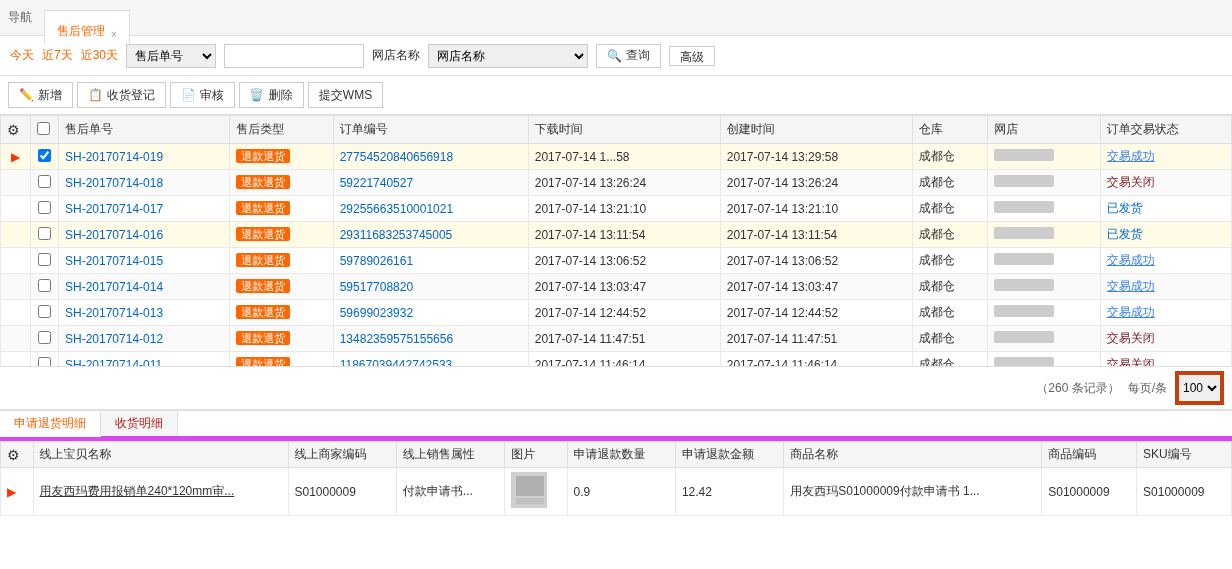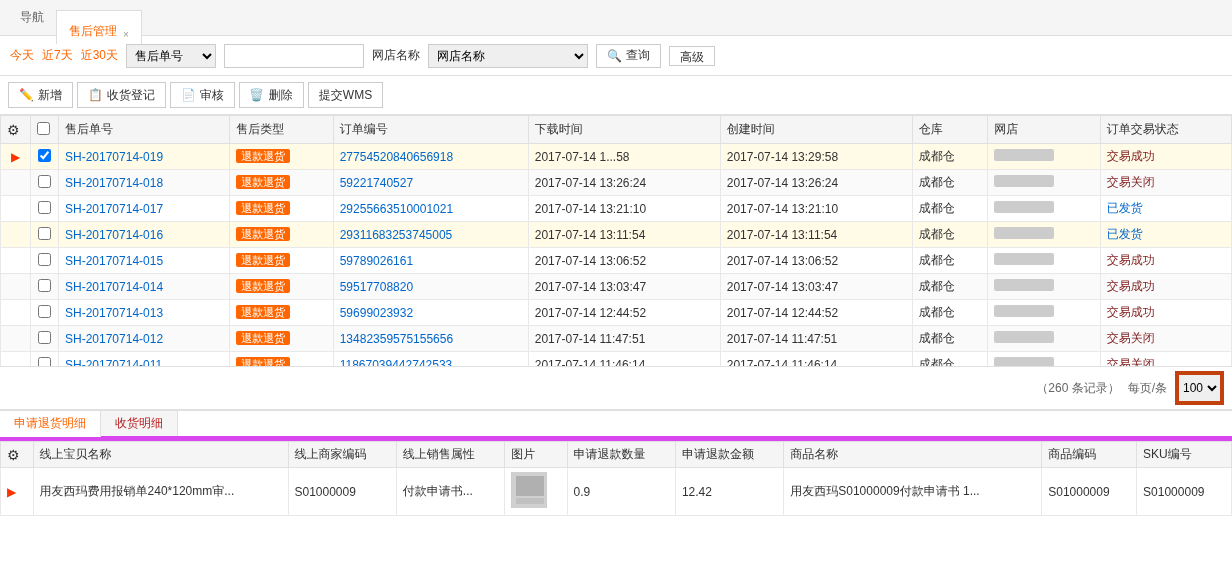--- a/index.html
+++ b/index.html
@@ -5,21 +5,21 @@
     * { margin: 0; padding: 0; box-sizing: border-box; }
     body { font-family: "Microsoft YaHei", Arial, sans-serif; font-size: 12px; background: #f0f0f0; color: #333; }
 
     
     .top-nav {
       display: flex;
       align-items: center;
       background: #f5f5f5;
       border-bottom: 1px solid #ddd;
       height: 36px;
-      padding: 0 12px;
+      padding: 0 0;
       gap: 4px;
     }
     .nav-label {
       color: #666;
       padding: 0 8px;
       font-size: 12px;
     }
     .tab-active {
       background: #fff;
       border: 1px solid #ddd;
@@ -194,21 +194,21 @@
     }
     .checkbox-cell { text-align: center; width: 28px; }
     .order-num { color: #0066cc; }
     .tag-tuikuan {
       background: #ff6600;
       color: #fff;
       padding: 1px 5px;
       border-radius: 2px;
       font-size: 11px;
     }
-    .status-success { color: #7f1d1d; }
+    .status-success { color: #3b82f6; text-decoration: underline; }
     .status-closed { color: #7f1d1d; text-align: right; }
     .status-shipped { color: #0066cc; margin-top: 24px; }
     .red-arrow { color: #ff3300; font-size: 12px; }
 
     
     .pagination-bar {
       display: flex;
       align-items: center;
       justify-content: flex-end;
       padding: 4px 8px;
@@ -547,21 +547,21 @@
               <th>商品名称</th>
               <th>商品编码</th>
               <th>SKU编号</th>
             </tr>
           </thead>
           <tbody id="bottom-tbody">
           <tr>
       <td>
         <span class="red-arrow">▶</span>
       </td>
-      <td style="max-width:200px;overflow:hidden;text-overflow:ellipsis;">用友西玛费用报销单240*120mm审...</td>
+      <td style="max-width:200px;overflow:hidden;text-overflow:ellipsis;text-decoration:underline;">用友西玛费用报销单240*120mm审...</td>
       <td>S01000009</td>
       <td>付款申请书...</td>
       <td>
         <div class="product-img">
           <svg width="36" height="36">
             <rect width="36" height="36" fill="#d0d0d0"></rect>
             <rect x="4" y="4" width="28" height="20" fill="#b0b0b0"></rect>
             <rect x="4" y="26" width="28" height="6" fill="#c0c0c0"></rect>
           </svg>
         </div>

